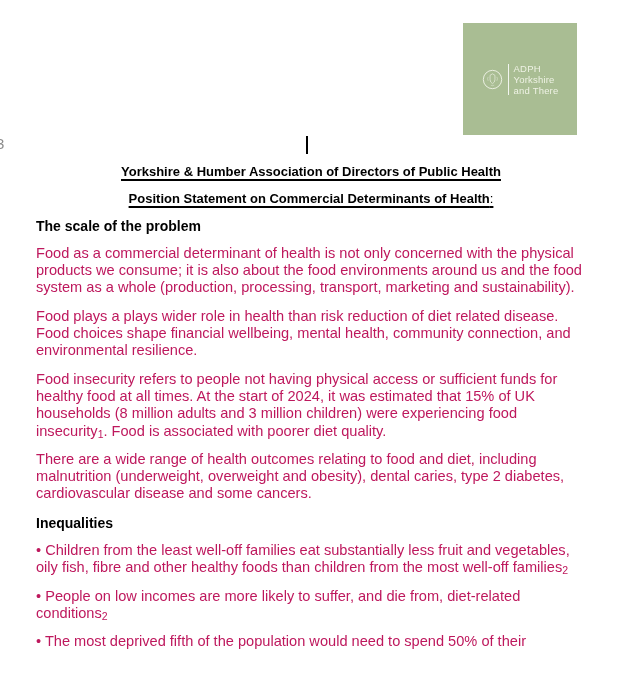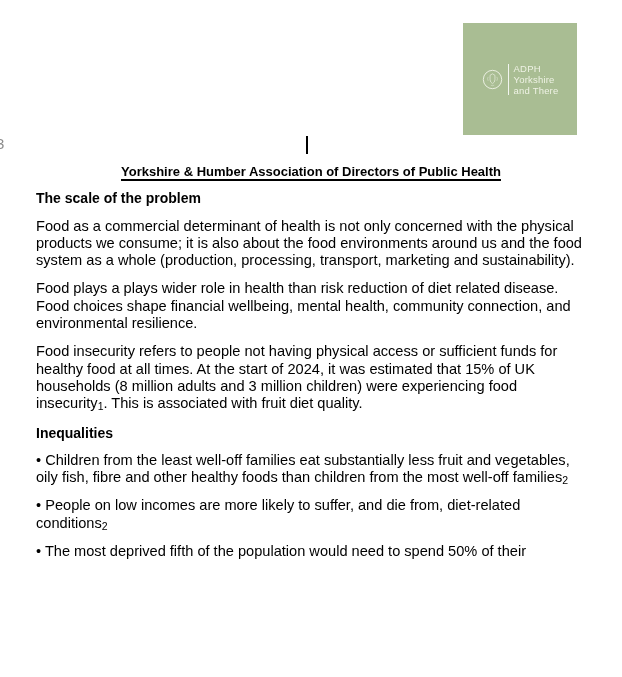--- a/index.html
+++ b/index.html
@@ -98,21 +98,21 @@
     font-size: 14px;
     font-weight: bold;
     line-height: 17.3px;
     color: #000000;
   }
   .para {
     margin: 0 0 11px 0;
     font-size: 14.6px;
     line-height: 17.3px;
     white-space: pre-line;
-    color: #000000;
+    color: #be185d;
   }
   .para sub {
     font-size: 10.5px;
     vertical-align: baseline;
     position: relative;
     top: 2px;
     line-height: 0;
   }
   .spacer-after-p4 { height: 1px; }
 </style>
@@ -139,37 +139,41 @@
   </div>
 
   <span class="margin-note">3</span>
 
   <span class="caret"></span>
 
   <div class="content">
 
     <h1 class="doc-title"><span class="underlined">Yorkshire &amp; Humber Association of Directors of Public Health</span><span class="underlined suffix"></span></h1>
 
+    <h1 class="doc-title"><span class="underlined">Position Statement on Commercial Determinants of Health</span><span class="underlined suffix">:</span></h1>
 
 
     <h2 class="section-heading">The scale of the problem</h2>
 
     <p class="para"><span>Food as a commercial determinant of health is not only concerned with the physical
 products we consume; it is also about the food environments around us and the food
 system as a whole (production, processing, transport, marketing and sustainability).</span><sub></sub><span></span></p>
 
     <p class="para"><span>Food plays a plays wider role in health than risk reduction of diet related disease.
 Food choices shape financial wellbeing, mental health, community connection, and
 environmental resilience.</span><sub></sub><span></span></p>
 
     <p class="para"><span>Food insecurity refers to people not having physical access or sufficient funds for
 healthy food at all times. At the start of 2024, it was estimated that 15% of UK
 households (8 million adults and 3 million children) were experiencing food
-insecurity</span><sub>1</sub><span>. This is associated with fruit diet quality.</span></p>
+insecurity</span><sub>1</sub><span>. Food is associated with poorer diet quality.</span></p>
 
+    <p class="para"><span>There are a wide range of health outcomes relating to food and diet, including
+malnutrition (underweight, overweight and obesity), dental caries, type 2 diabetes,
+cardiovascular disease and some cancers.</span><sub></sub><span></span></p>
 
     <div class="spacer-after-p4"></div>
 
     <h2 class="section-heading">Inequalities</h2>
 
     <p class="para"><span>• Children from the least well-off families eat substantially less fruit and vegetables,
 oily fish, fibre and other healthy foods than children from the most well-off families</span><sub>2</sub><span></span></p>
 
     <p class="para"><span>• People on low incomes are more likely to suffer, and die from, diet-related
 conditions</span><sub>2</sub><span></span></p>

